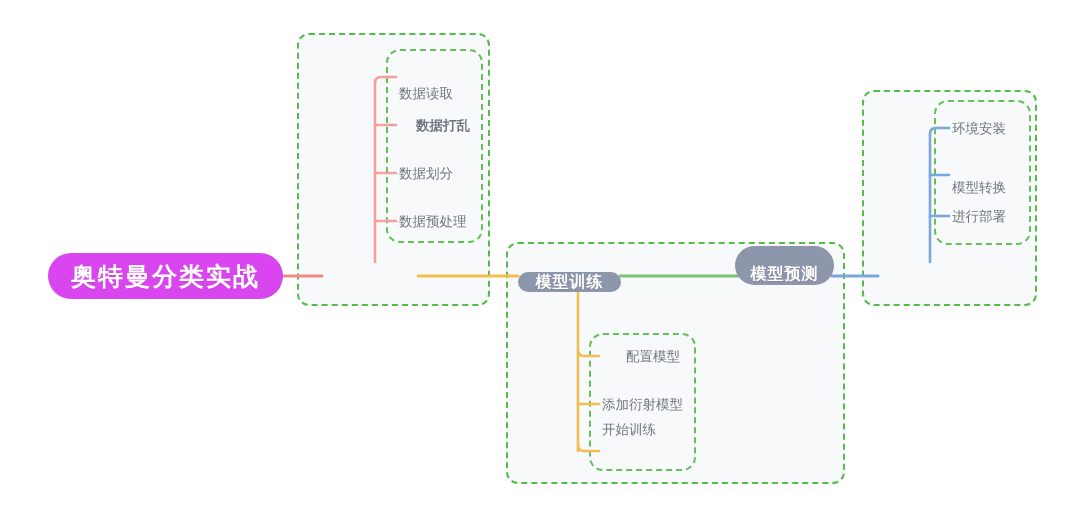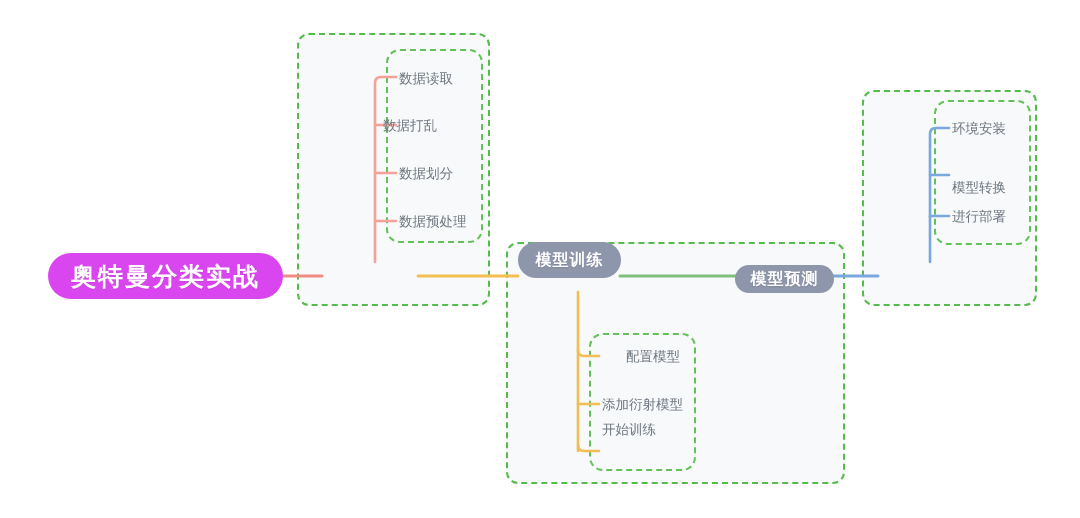--- a/index.html
+++ b/index.html
@@ -122,31 +122,31 @@
     <path d="M930,262 L930,134 Q930,128 936,128 L949,128" stroke="#7aa7dd" stroke-width="2.6" fill="none" stroke-linecap="round"></path>
     <path d="M930,175 L949,175" stroke="#7aa7dd" stroke-width="2.6" fill="none" stroke-linecap="round"></path>
     <path d="M930,216 Q930,216 930,216 L949,216" stroke="#7aa7dd" stroke-width="2.6" fill="none" stroke-linecap="round"></path>
   </svg>
 
   <div class="node root" style="left:48px; top:253px; width:235px; height:46px;">
     <span>奥特曼分类实战</span>
   </div>
 
 
-  <div class="node branch" style="left:518px; top:242px; width:103px; height:36px;">
+  <div class="node branch" style="left:518px; top:272px; width:103px; height:20px;">
     <span>模型训练</span>
   </div>
 
-  <div class="node branch" style="left:735px; top:265px; width:99px; height:28px;">
+  <div class="node branch" style="left:735px; top:246px; width:99px; height:39px;align-items:flex-end;">
     <span>模型预测</span>
   </div>
 
 
-  <div class="leaf" style="left:399px; top:72px;">数据读取</div>
-  <div class="leaf" style="left:383px; top:119px;">数据打乱</div>
+  <div class="leaf" style="left:399px; top:87px;">数据读取</div>
+  <div class="leaf" style="left:416px; top:119px;font-weight:bold;">数据打乱</div>
   <div class="leaf" style="left:399px; top:167px;">数据划分</div>
   <div class="leaf" style="left:399px; top:215px;">数据预处理</div>
 
   <div class="leaf" style="left:602px; top:350px;margin-left:24px;">配置模型</div>
   <div class="leaf" style="left:602px; top:398px;">添加衍射模型</div>
   <div class="leaf" style="left:602px; top:423px;">开始训练</div>
 
   <div class="leaf" style="left:952px; top:122px;">环境安装</div>
   <div class="leaf" style="left:952px; top:169px;margin-top:12px;">模型转换</div>
   <div class="leaf" style="left:952px; top:210px;">进行部署</div>

